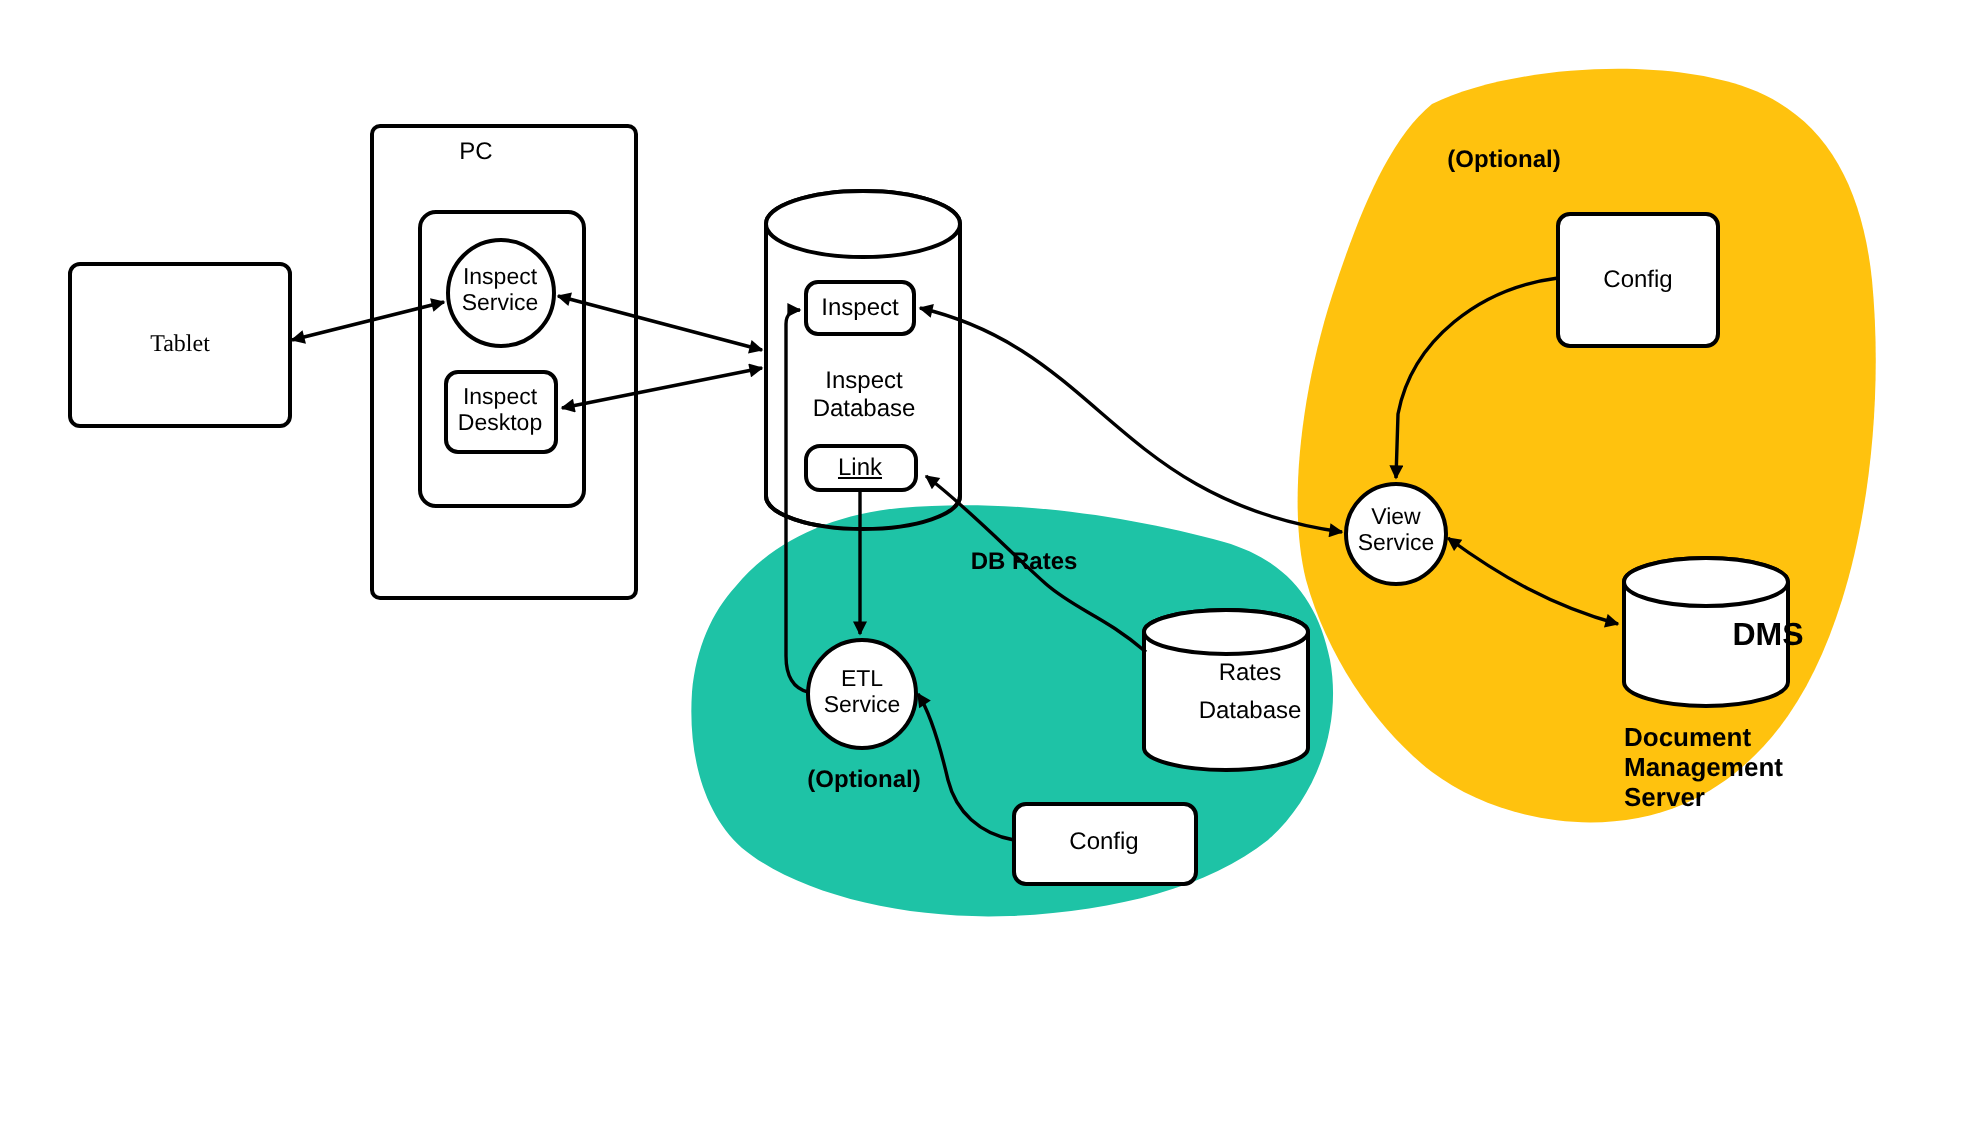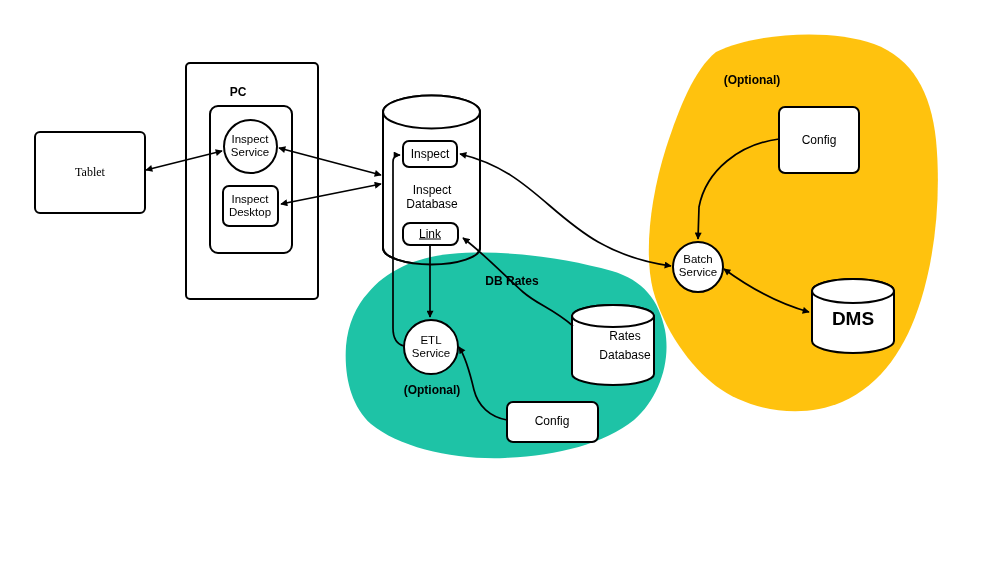--- a/index.html
+++ b/index.html
@@ -7,21 +7,21 @@
           font-family:"Liberation Sans", sans-serif;}
   #canvas svg{position:absolute;left:0;top:0;}
   .lbl{position:absolute;transform:translate(-50%,-50%);color:#000;
        font:12px/13px "Liberation Sans", sans-serif;text-align:center;white-space:pre-line;}
   .small{font-size:11.5px;}
   .bold{font-weight:bold;}
   .underline{text-decoration:underline;}
   .lh14{line-height:14px;}
   .lh19{line-height:19px;margin-left:12px;}
   .caption{transform:none;text-align:left;font-size:13px;line-height:15px;font-weight:bold;}
-  .dms-t{font-size:19px;font-weight:bold;}
+  .dms-t{font-size:16px;font-weight:bold;margin-left:31px;}
 </style>
 </head>
 <body>
 
 <div id="canvas">
 
   <svg width="983" height="566" viewBox="0 0 983 566">
     <defs>
       <marker id="arrow" viewBox="0 0 10 10" refX="9" refY="5" markerWidth="8" markerHeight="7" orient="auto-start-reverse" markerUnits="userSpaceOnUse">
         <path d="M0,0 L10,5 L0,10 z" fill="#000"></path>
@@ -71,35 +71,38 @@
       <path d="M 430,246 L 430,317" marker-end="url(#arrow)"></path>
       <path d="M 573,326 C 552,308 538,305 523,292 C 505,276 483,253 463,238" marker-end="url(#arrow)"></path>
       <path d="M 507,420 C 490,417 478,406 474,390 C 470,373 465,356 459,347" marker-end="url(#arrow)"></path>
       <path d="M 460,154 C 550,175 558,250 671,266" marker-start="url(#arrow)" marker-end="url(#arrow)"></path>
       <path d="M 779,139 C 740,144 706,170 699,207 L 698,239" marker-end="url(#arrow)"></path>
       <path d="M 724,269 C 750,288 776,303 809,312" marker-start="url(#arrow)" marker-end="url(#arrow)"></path>
     </g>
   </svg>
 
   <div class="lbl" style="left:90px;top:172px;font-family:Liberation Serif, serif;">Tablet</div>
-  <div class="lbl" style="left:238px;top:92px;font-weight:bold;">PC</div>
+  <div class="lbl" style="left:238px;top:76px;">PC</div>
   <div class="lbl small" style="left:250px;top:146px;">Inspect
 Service</div>
   <div class="lbl small" style="left:250px;top:206px;">Inspect
 Desktop</div>
   <div class="lbl" style="left:430px;top:154px;">Inspect</div>
   <div class="lbl lh14" style="left:432px;top:197px;">Inspect
 Database</div>
   <div class="lbl underline" style="left:430px;top:234px;">Link</div>
   <div class="lbl bold" style="left:512px;top:281px;">DB Rates</div>
   <div class="lbl small" style="left:431px;top:347px;">ETL
 Service</div>
   <div class="lbl bold" style="left:432px;top:390px;">(Optional)</div>
   <div class="lbl" style="left:552px;top:421px;">Config</div>
   <div class="lbl lh19" style="left:613px;top:346px;">Rates
 Database</div>
-  <div class="lbl small" style="left:698px;top:266px;">Batch
+  <div class="lbl small" style="left:698px;top:266px;">View
 Service</div>
   <div class="lbl bold" style="left:752px;top:80px;">(Optional)</div>
   <div class="lbl" style="left:819px;top:140px;">Config</div>
   <div class="lbl dms-t" style="left:853px;top:318px;">DMS</div>
+  <div class="lbl caption" style="left:812px;top:361px;">Document
+Management
+Server</div>
 
 </div>
 
 </body></html>

